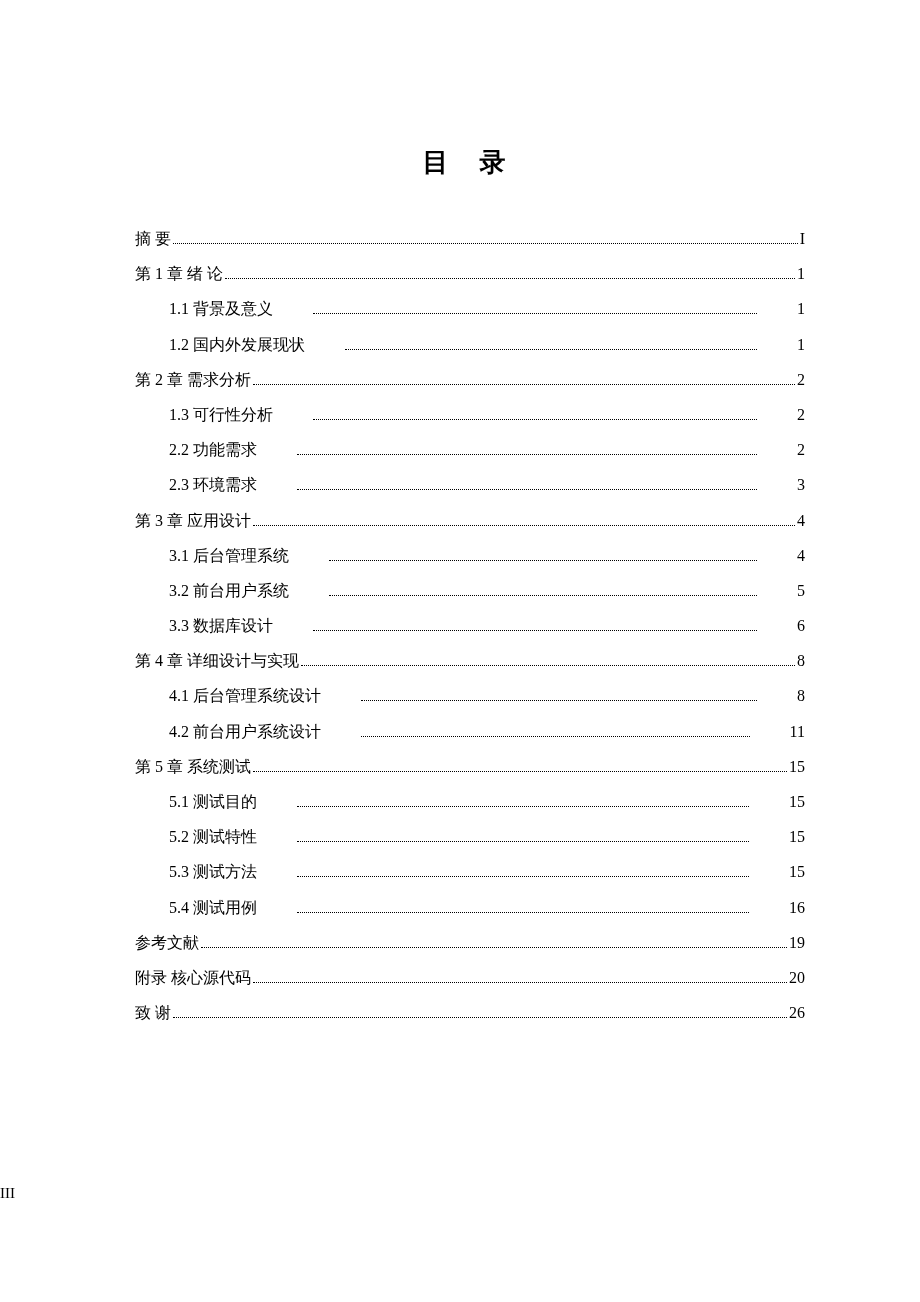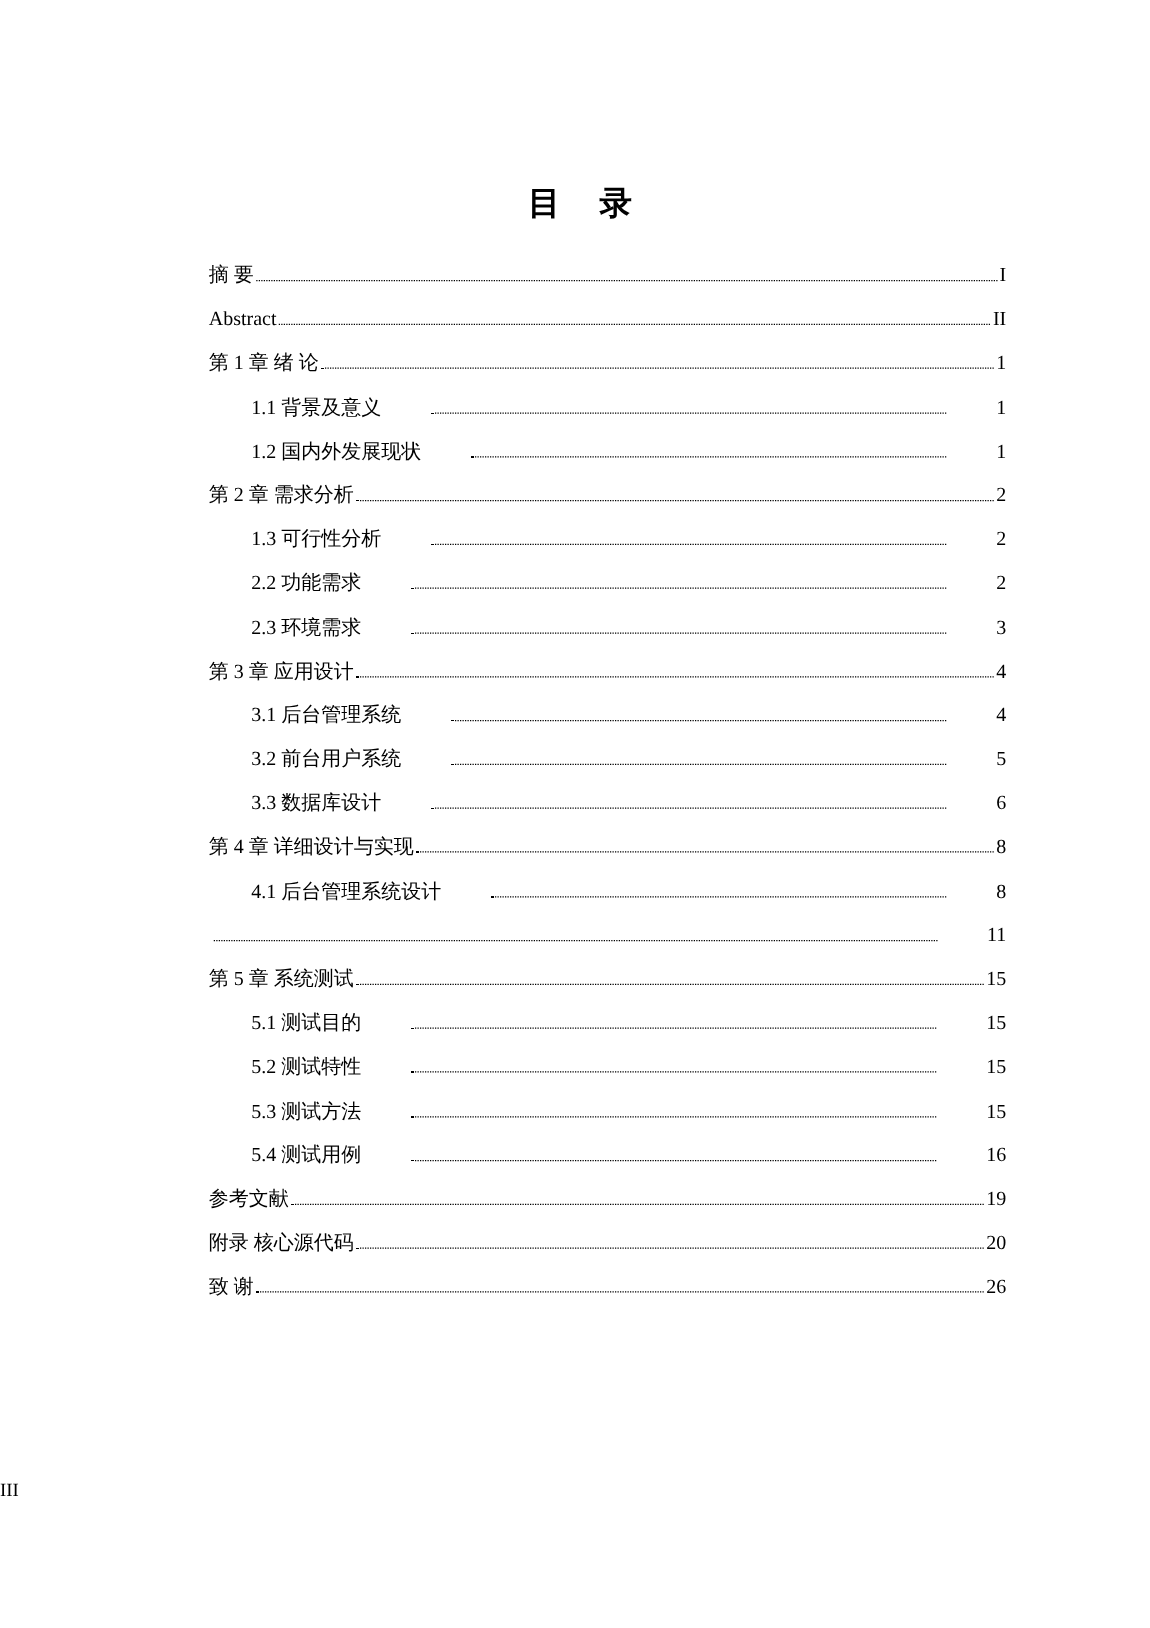--- a/index.html
+++ b/index.html
@@ -15,40 +15,39 @@
       color: #000;
     }
     .page {
       padding: 145px 115px 0 135px;
     }
     .title {
       text-align: center;
       font-size: 26px;
       font-weight: bold;
       letter-spacing: 12px;
-      margin-bottom: 23px;
+      margin-bottom: 41px;
       font-family: "SimHei", "黑体", sans-serif;
     }
     .toc-entry {
       display: flex;
       align-items: baseline;
       font-size: 16px;
       line-height: 2.2;
       white-space: nowrap;
     }
     .toc-entry.level-1 {
       padding-left: 0;
     }
     .toc-entry.level-2 {
       padding-left: 34px;
       gap: 38px;
     }
     .toc-label {
       flex-shrink: 0;
-      margin-left: 32px;
     }
     .toc-dots {
       flex: 1;
       border-bottom: 1.5px dotted #000;
       margin: 0 2px 4px 2px;
       min-width: 10px;
     }
     .toc-page {
       flex-shrink: 0;
     }
@@ -65,25 +64,20 @@
 </head>
 <body>
 
 <div class="page">
   <h1 class="title">目  录</h1>
   <div class="toc-list">
       <div class="toc-entry level-1">
         <span class="toc-label">摘   要</span>
         <span class="toc-dots"></span>
         <span class="toc-page">I</span>
-      </div>
-      <div class="toc-entry level-1">
-        <span class="toc-label">Abstract</span>
-        <span class="toc-dots"></span>
-        <span class="toc-page">II</span>
       </div>
       <div class="toc-entry level-1">
         <span class="toc-label">第 1 章  绪  论</span>
         <span class="toc-dots"></span>
         <span class="toc-page">1</span>
       </div>
       <div class="toc-entry level-2">
         <span class="toc-label">1.1  背景及意义</span>
         <span class="toc-dots"></span>
         <span class="toc-page">1</span>
@@ -137,20 +131,21 @@
         <span class="toc-label">第 4 章  详细设计与实现</span>
         <span class="toc-dots"></span>
         <span class="toc-page">8</span>
       </div>
       <div class="toc-entry level-2">
         <span class="toc-label">4.1  后台管理系统设计</span>
         <span class="toc-dots"></span>
         <span class="toc-page">8</span>
       </div>
       <div class="toc-entry level-2">
+        <span class="toc-label">4.2  前台用户系统设计</span>
         <span class="toc-dots"></span>
         <span class="toc-page">11</span>
       </div>
       <div class="toc-entry level-1">
         <span class="toc-label">第 5 章  系统测试</span>
         <span class="toc-dots"></span>
         <span class="toc-page">15</span>
       </div>
       <div class="toc-entry level-2">
         <span class="toc-label">5.1  测试目的</span>

